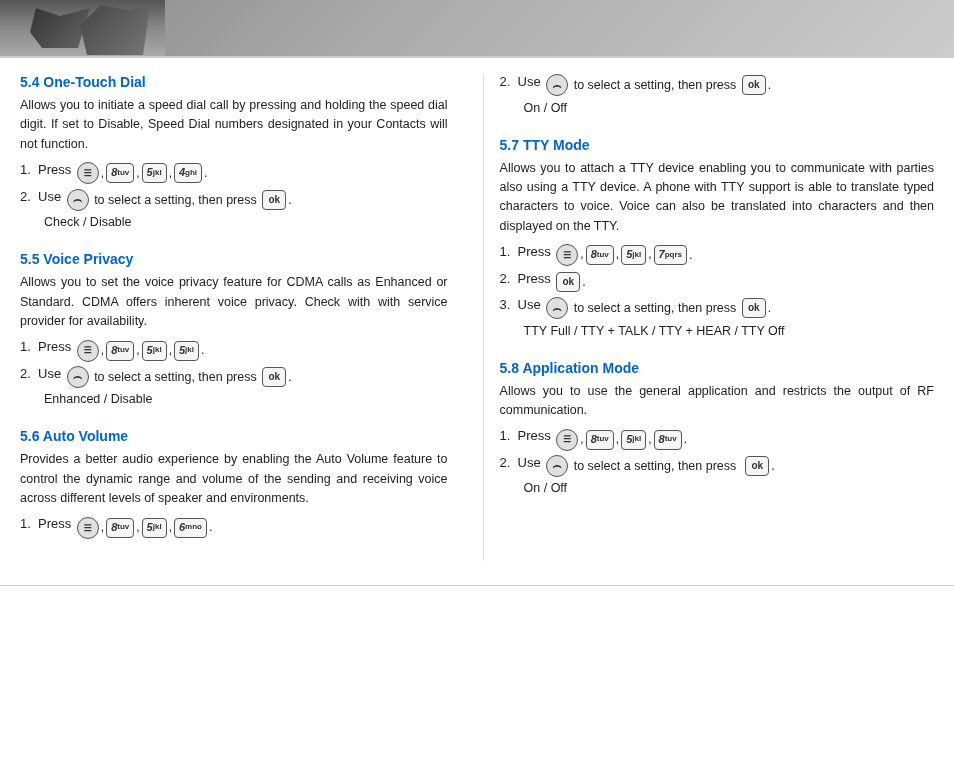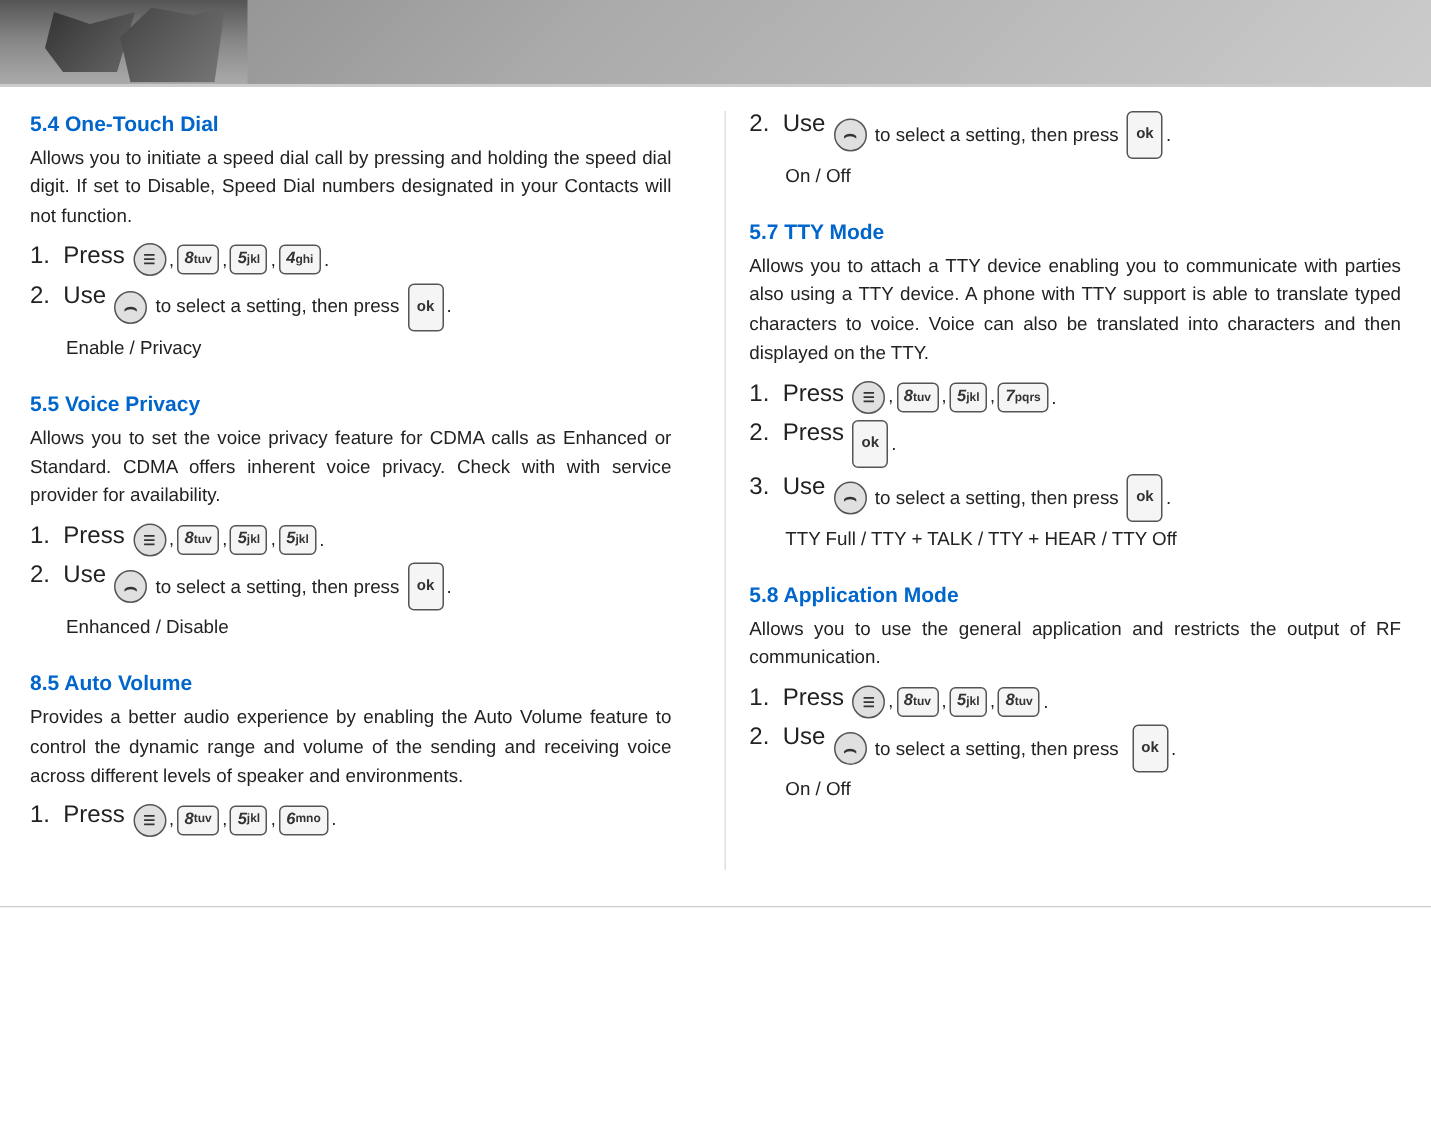--- a/index.html
+++ b/index.html
@@ -91,21 +91,21 @@
 
     .step {
       display: flex;
       align-items: flex-start;
       margin-bottom: 4px;
       font-size: 12.5px;
     }
 
     .step-num {
       min-width: 24px;
-      font-size: 16px;
+      font-size: 13px;
     }
 
     .step-content {
       display: flex;
       flex-wrap: wrap;
       align-items: center;
       gap: 2px;
       line-height: 1.8;
     }
 
@@ -141,21 +141,21 @@
       align-items: center;
       justify-content: center;
       border: 1.5px solid #555;
       border-radius: 4px;
       padding: 1px 3px;
       font-size: 10px;
       font-weight: bold;
       background: #f5f5f5;
       color: #333;
       min-width: 24px;
-      height: 32px;
+      height: 20px;
       vertical-align: middle;
     }
 
     .option-line {
       margin-left: 24px;
       font-weight: normal;
       font-size: 12.5px;
       margin-top: 2px;
       margin-bottom: 4px;
     }
@@ -213,21 +213,21 @@
       <div class="step">
         <span class="step-num">2.&nbsp;&nbsp;Use</span>
         <span class="step-content">
           &nbsp;
           <span class="key-btn nav" style="font-size:14px;">⌢</span>
           &nbsp;to select a setting, then press&nbsp;
           <span class="ok-btn">ok</span>
           .
         </span>
       </div>
-      <div class="option-line">Enable / Privacy</div>
+      <div class="option-line">Check / Disable</div>
     </div>
 
     <div class="section">
       <div class="section-title">5.5 Voice Privacy</div>
       <div class="section-body">Allows you to set the voice privacy feature for CDMA calls as Enhanced or Standard. CDMA offers inherent voice privacy. Check with with service provider for availability.</div>
 
       <div class="step">
         <span class="step-num">1.&nbsp;&nbsp;Press</span>
         <span class="step-content">
           &nbsp;
@@ -258,21 +258,21 @@
           <span class="key-btn nav" style="font-size:14px;">⌢</span>
           &nbsp;to select a setting, then press&nbsp;
           <span class="ok-btn">ok</span>
           .
         </span>
       </div>
       <div class="option-line">Enhanced / Disable</div>
     </div>
 
     <div class="section">
-      <div class="section-title">8.5 Auto Volume</div>
+      <div class="section-title">5.6 Auto Volume</div>
       <div class="section-body">Provides a better audio experience by enabling the Auto Volume feature to control the dynamic range and volume of the sending and receiving voice across different levels of speaker and environments.</div>
 
       <div class="step">
         <span class="step-num">1.&nbsp;&nbsp;Press</span>
         <span class="step-content">
           &nbsp;
           <span class="key-btn nav">☰</span>
           <span class="comma">,</span>
           <span class="key-btn">
               <i>8</i>

